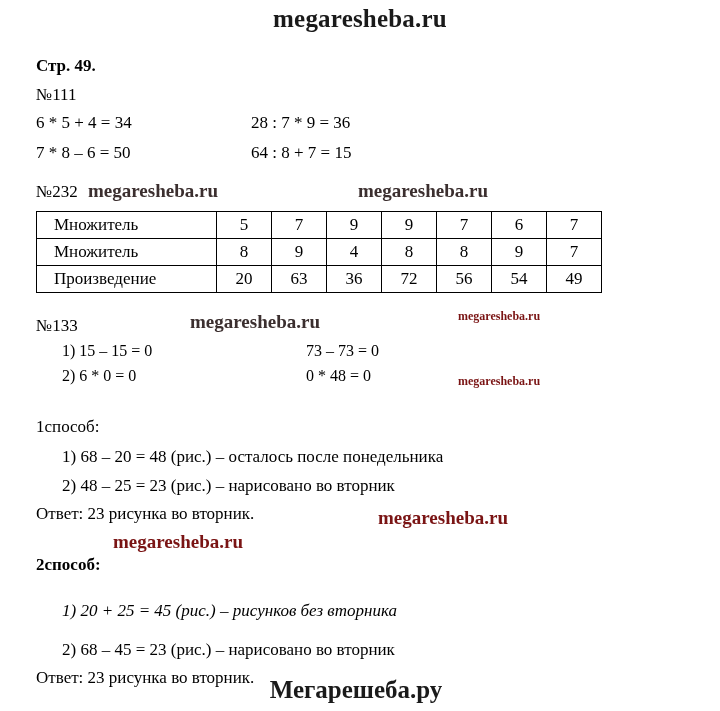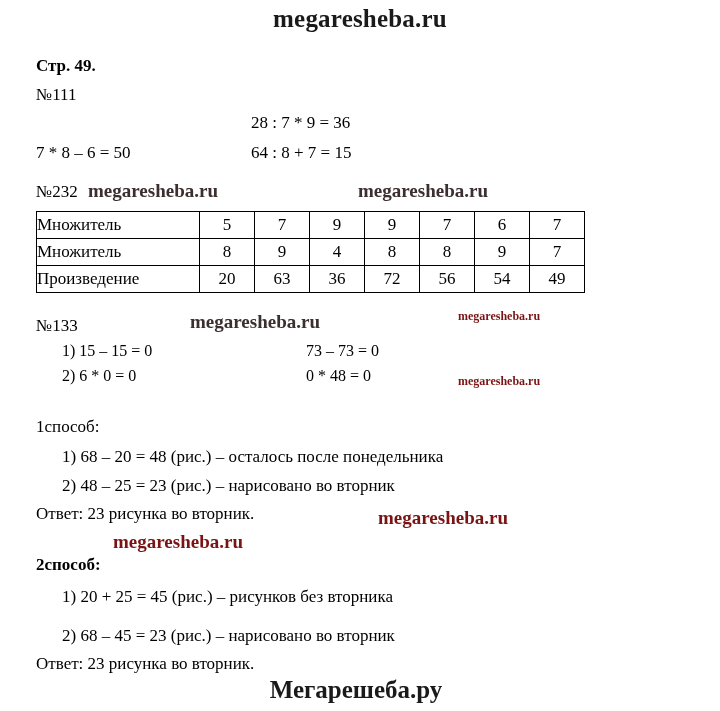--- a/index.html
+++ b/index.html
@@ -88,21 +88,21 @@
   }
   table.mul td {
     border: 1px solid #000;
     height: 24px;
     text-align: center;
     padding: 1px 4px;
   }
   table.mul td.head {
     text-align: left;
     width: 158px;
-    padding-left: 0;
+    padding-left: 17px;
   }
   table.mul td.val {
     width: 46px;
   }
   .block {
     margin-top: 18px;
   }
   .lines {
     font-size: 17px;
     line-height: 1.5;
@@ -135,20 +135,21 @@
 
   <div class="site-top">megaresheba.ru</div>
 
   <div class="content">
 
     <div class="page-num">Стр. 49.</div>
 
     <div class="task-label">№111</div>
     <div class="spacer-sm"></div>
     <div class="row2">
+      <span class="col-a">6 * 5 + 4 = 34</span>
       <span class="col-b">28 : 7 * 9 = 36</span>
     </div>
     <div class="row2" style="margin-top:8px;text-align:right;">
       <span class="col-a">7 * 8 – 6 = 50</span>
       <span class="col-b">64 : 8 + 7 = 15</span>
     </div>
 
     <div class="block">
       <div class="task-label">№232</div>
       <table class="mul">
@@ -199,21 +200,21 @@
         <span class="right">0 * 48 = 0</span>
       </div>
     </div>
 
     <div class="block" style="margin-top:22px;">
       <div class="lines" style="margin-top:11px;">1способ:</div>
       <div class="lines indent" style="margin-top:5px;">1)  68 – 20 = 48 (рис.) – осталось после понедельника</div>
       <div class="lines indent" style="margin-top:3px;">2)  48 – 25 = 23 (рис.) – нарисовано во вторник</div>
       <div class="answer" style="margin-top:3px;">Ответ: 23 рисунка во вторник.</div>
       <div class="lines" style="margin-top:25px;font-weight:bold;">2способ:</div>
-      <div class="lines indent" style="margin-top:7px;">1)  20 + 25 = 45 (рис.) – рисунков без вторника</div>
+      <div class="lines indent" style="margin-top:21px;font-style:italic;">1)  20 + 25 = 45 (рис.) – рисунков без вторника</div>
       <div class="lines indent" style="margin-top:13px;">2)  68 – 45 = 23 (рис.) – нарисовано во вторник</div>
       <div class="answer" style="margin-top:3px;">Ответ: 23 рисунка во вторник.</div>
     </div>
 
   </div>
 
   <div id="overlay-watermarks">
       <div class="wm" style="left: 88px; top: 180px; font-size: 19px;">megaresheba.ru</div>
       <div class="wm" style="left: 358px; top: 180px; font-size: 19px;">megaresheba.ru</div>
       <div class="wm" style="left: 190px; top: 311px; font-size: 19px;">megaresheba.ru</div>

